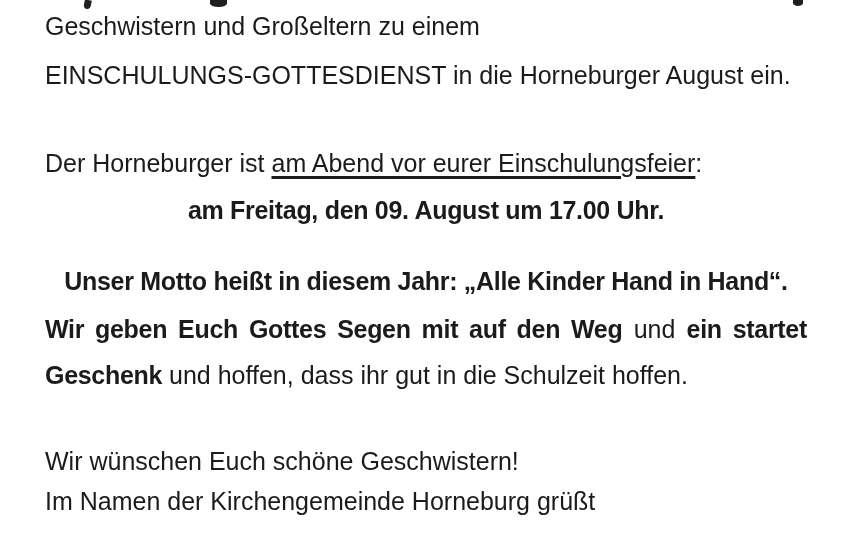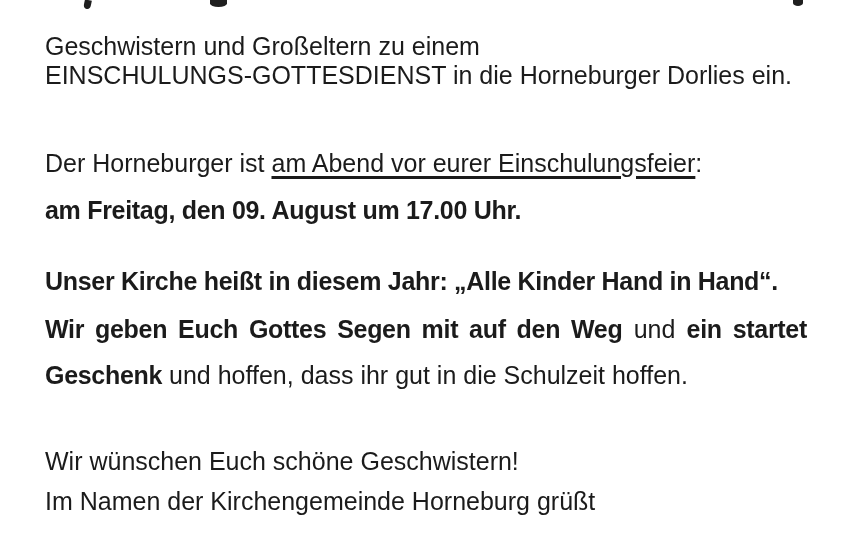--- a/index.html
+++ b/index.html
@@ -25,20 +25,21 @@
     white-space: nowrap;
   }
   .justify {
     white-space: normal;
     text-align: justify;
     text-align-last: justify;
   }
   .b {
     font-weight: bold;
     letter-spacing: -0.3px;
+    text-align: center;
   }
   .u {
     text-decoration: underline;
     text-decoration-thickness: 3px;
     text-underline-offset: 4px;
   }
   
   .frag {
     position: absolute;
     background: #1f1f1f;
@@ -59,31 +60,31 @@
 </style>
 </head>
 <body>
 
 <div class="page">
 
   <div class="frag frag-comma"></div>
   <div class="frag frag-bold-descender"></div>
   <div class="frag frag-right-mark"></div>
 
-  <div class="line" style="top:34px">Geschwistern und Großeltern zu einem</div>
+  <div class="line" style="top:14px">Geschwistern und Großeltern zu einem</div>
 
-  <div class="line" style="top:63px">EINSCHULUNGS-GOTTESDIENST in die Horneburger Dorlies ein.</div>
+  <div class="line" style="top:63px">EINSCHULUNGS-GOTTESDIENST in die Horneburger August ein.</div>
 
   <div class="line" style="top:151px">
     <span>Der Horneburger ist </span><span class="u">am Abend vor eurer Einschulungsfeier</span><span>:</span>
   </div>
 
   <div class="line b" style="top:198px">am Freitag, den 09. August um 17.00 Uhr.</div>
 
-  <div class="line b" style="top:269px">Unser Kirche heißt in diesem Jahr: „Alle Kinder Hand in Hand“.</div>
+  <div class="line b" style="top:269px">Unser Motto heißt in diesem Jahr: „Alle Kinder Hand in Hand“.</div>
 
   <div class="line justify" style="top:317px">
     <span class="b">Wir geben Euch Gottes Segen mit auf den Weg</span><span> und </span><span class="b">ein startet</span>
   </div>
 
   <div class="line" style="top:363px">
     <span class="b">Geschenk</span><span> und hoffen, dass ihr gut in die Schulzeit hoffen.</span>
   </div>
 
   <div class="line" style="top:449px">Wir wünschen Euch schöne Geschwistern!</div>

